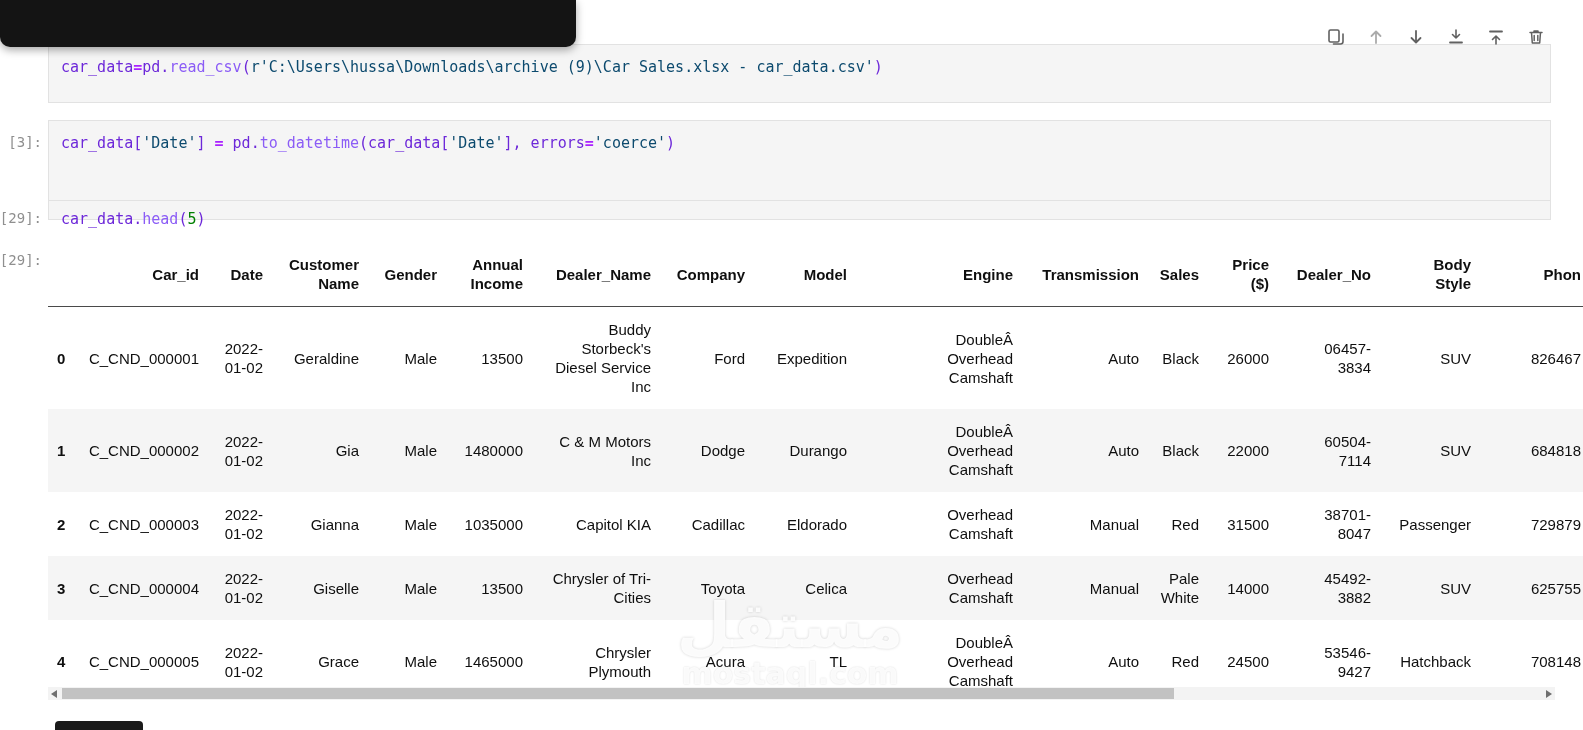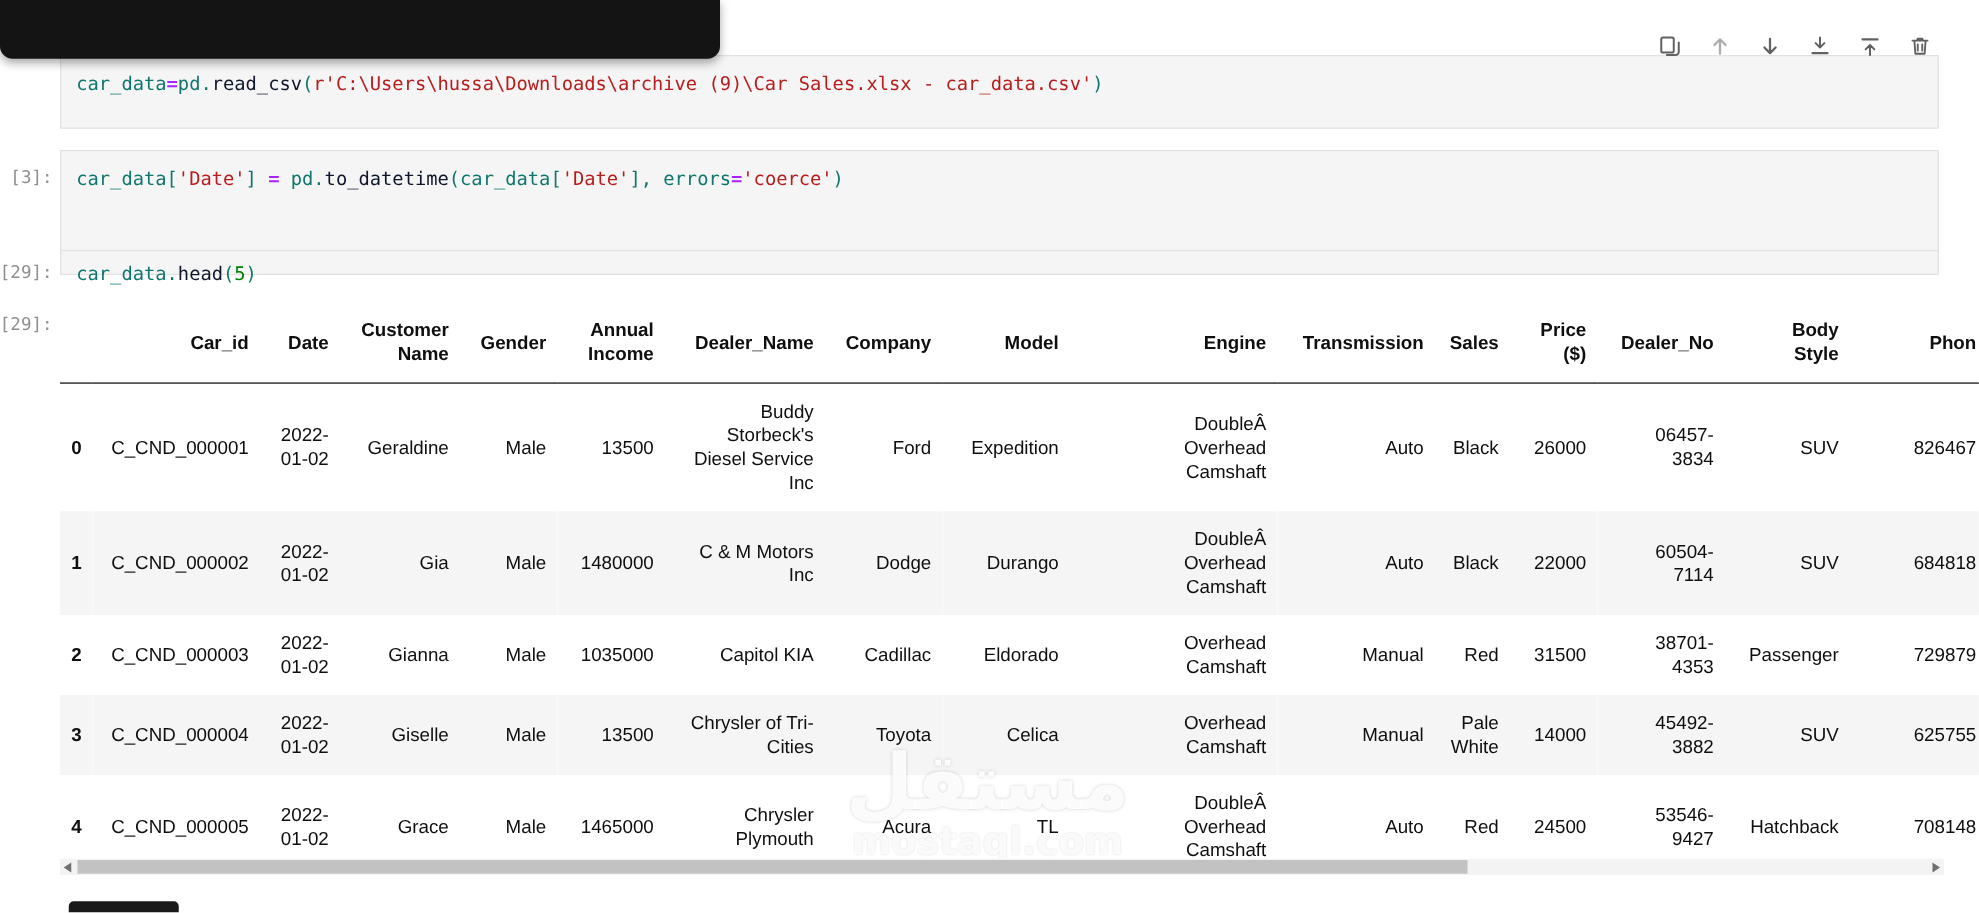--- a/index.html
+++ b/index.html
@@ -10,24 +10,24 @@
   }
   
   .cell{
     position:absolute;left:48px;width:1503px;
     background:#f5f5f5;border:1px solid #e2e2e2;
   }
   .codeline{
     font-family:"DejaVu Sans Mono",monospace;font-size:15px;line-height:20px;
     padding:12px;white-space:pre;color:#111;
   }
-  .tok-plain{color:#0f766e}
+  .tok-plain{color:#6d28d9}
   .tok-op{color:#aa22ff;font-weight:bold}
-  .tok-str{color:#b91c1c}
-  .tok-func{color:#0f172a}
+  .tok-str{color:#0c4a6e}
+  .tok-func{color:#8b5cf6}
   .tok-num{color:#008000}
   .prompt{
     position:absolute;left:0;width:42px;display:flex;justify-content:flex-end;
     overflow:visible;font-family:"DejaVu Sans Mono",monospace;font-size:14px;
     line-height:20px;color:#8f8f8f;white-space:nowrap;
   }
   
   .cell-toolbar{position:absolute;top:28px;right:38px;display:flex;gap:22px;align-items:center;z-index:6;}
   .tbtn{width:18px;height:18px;cursor:pointer}
   .tbtn svg{display:block;width:18px;height:18px}
@@ -214,21 +214,21 @@
         <td data-col="2"><span class="wrapbox">Gianna</span></td>
         <td data-col="3"><span class="wrapbox">Male</span></td>
         <td data-col="4"><span class="wrapbox">1035000</span></td>
         <td data-col="5"><span class="wrapbox">Capitol KIA</span></td>
         <td data-col="6"><span class="wrapbox">Cadillac</span></td>
         <td data-col="7"><span class="wrapbox">Eldorado</span></td>
         <td data-col="8"><span class="wrapbox">Overhead Camshaft</span></td>
         <td data-col="9"><span class="wrapbox">Manual</span></td>
         <td data-col="10"><span class="wrapbox">Red</span></td>
         <td data-col="11"><span class="wrapbox">31500</span></td>
-        <td data-col="12"><span class="wrapbox">38701-4353</span></td>
+        <td data-col="12"><span class="wrapbox">38701-8047</span></td>
         <td data-col="13"><span class="wrapbox">Passenger</span></td>
         <td data-col="14"><span class="wrapbox">729879</span></td>
       </tr>
       <tr>
         <th>3</th>
         <td data-col="0"><span class="wrapbox">C_CND_000004</span></td>
         <td data-col="1"><span class="wrapbox">2022-01-02</span></td>
         <td data-col="2"><span class="wrapbox">Giselle</span></td>
         <td data-col="3"><span class="wrapbox">Male</span></td>
         <td data-col="4"><span class="wrapbox">13500</span></td>

